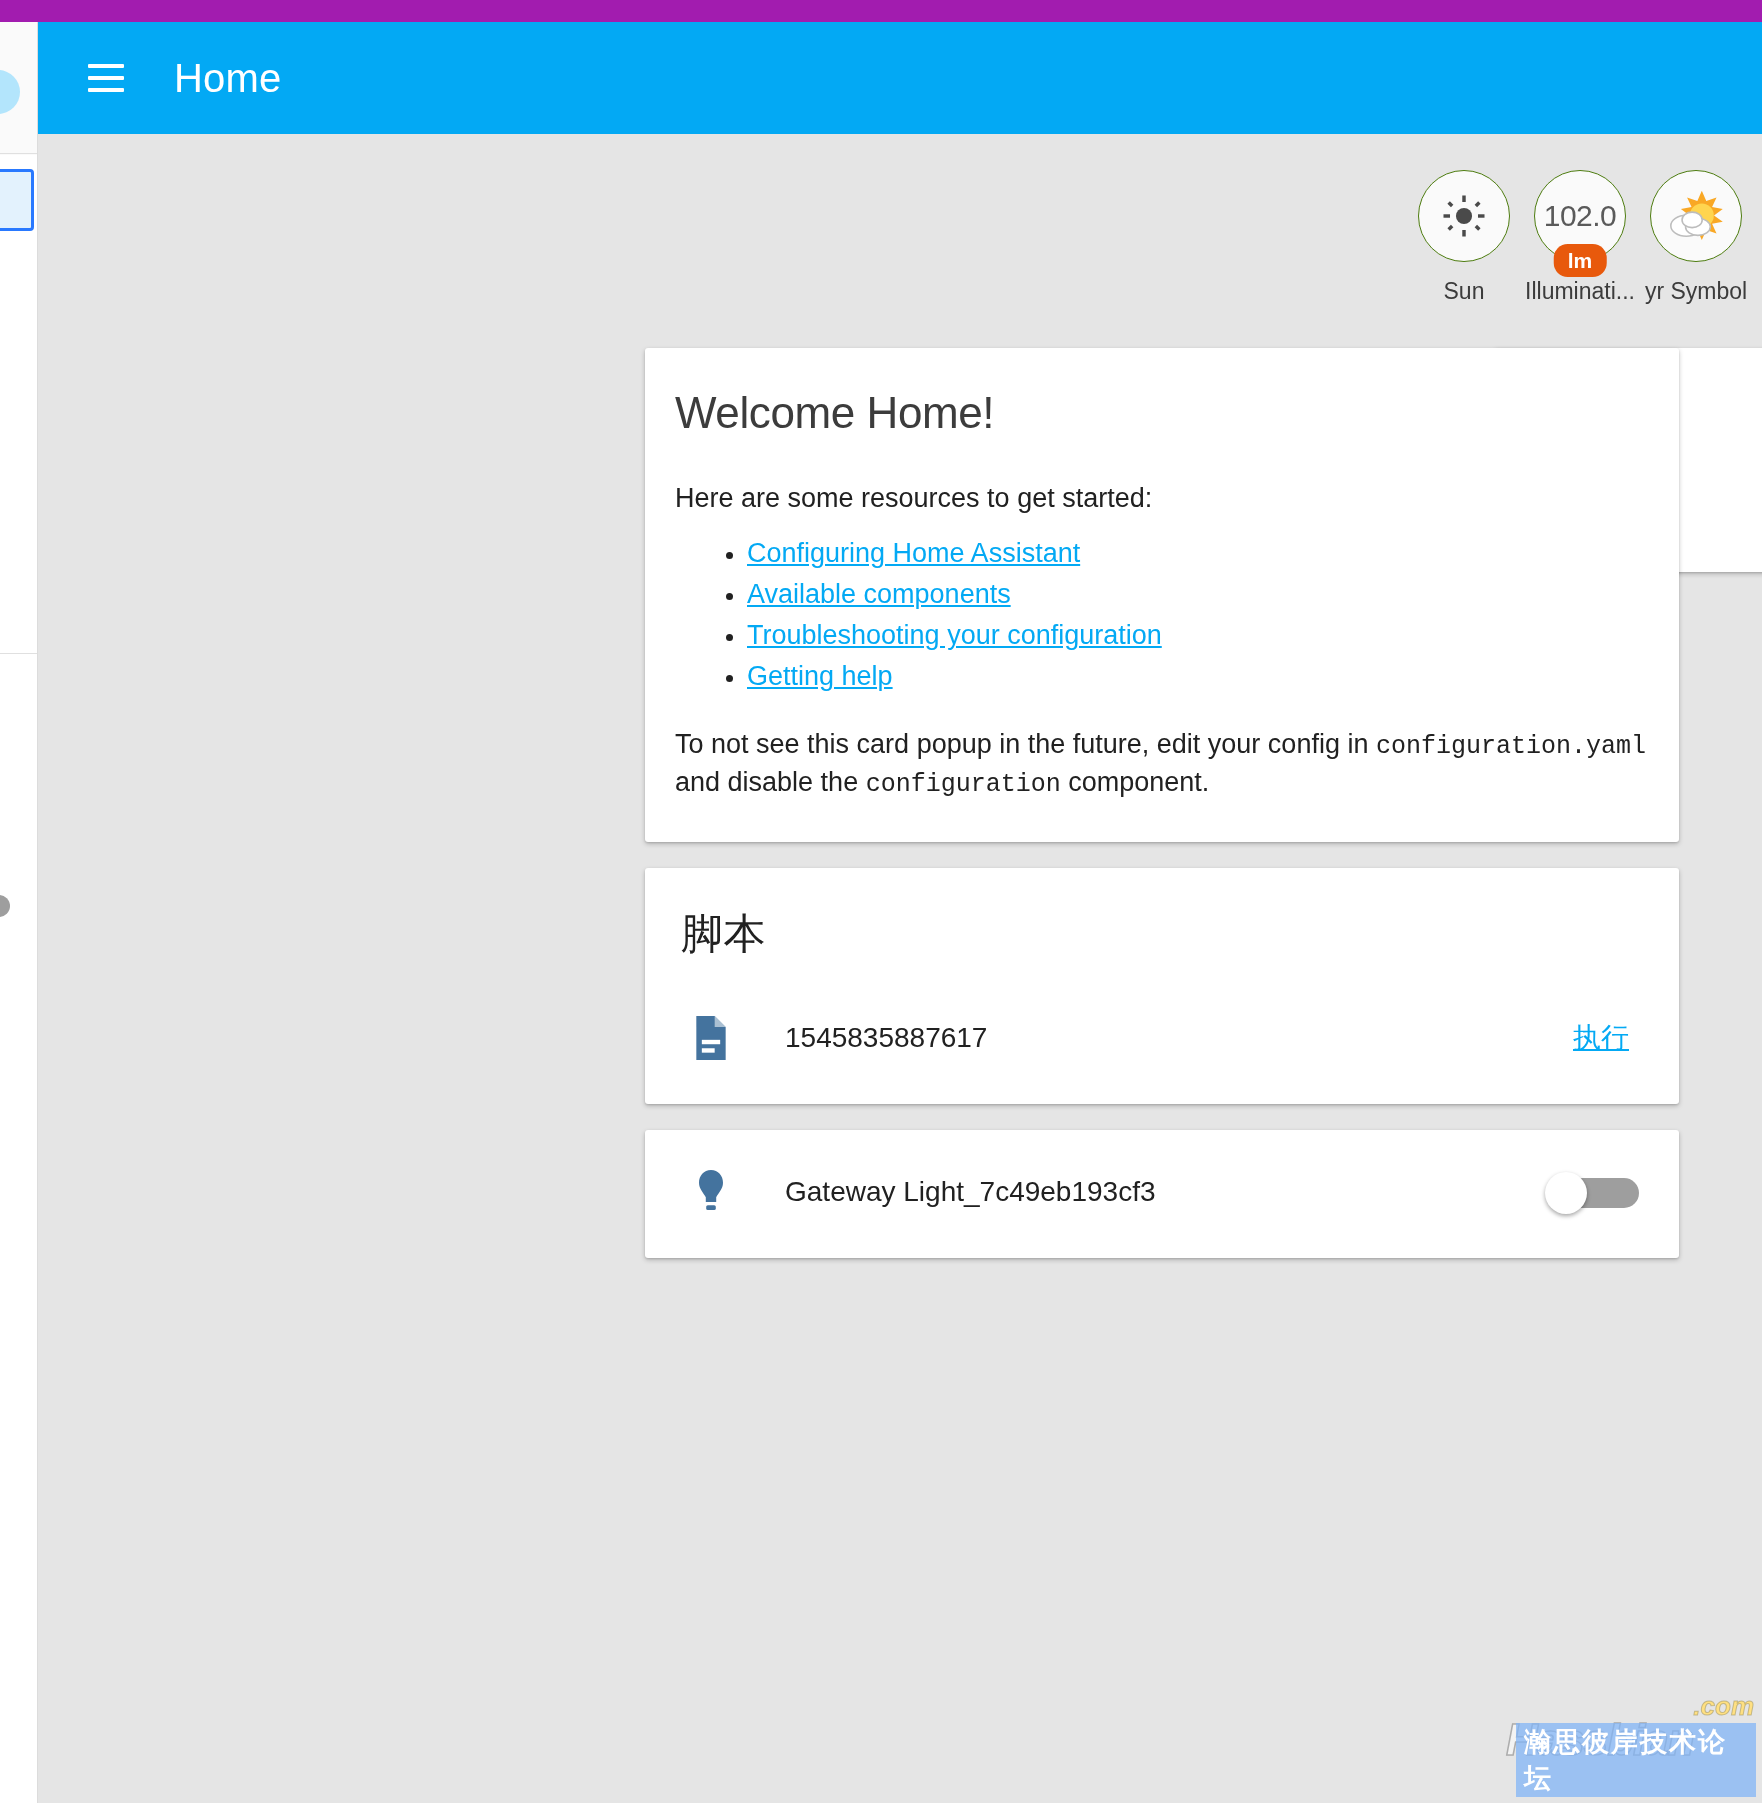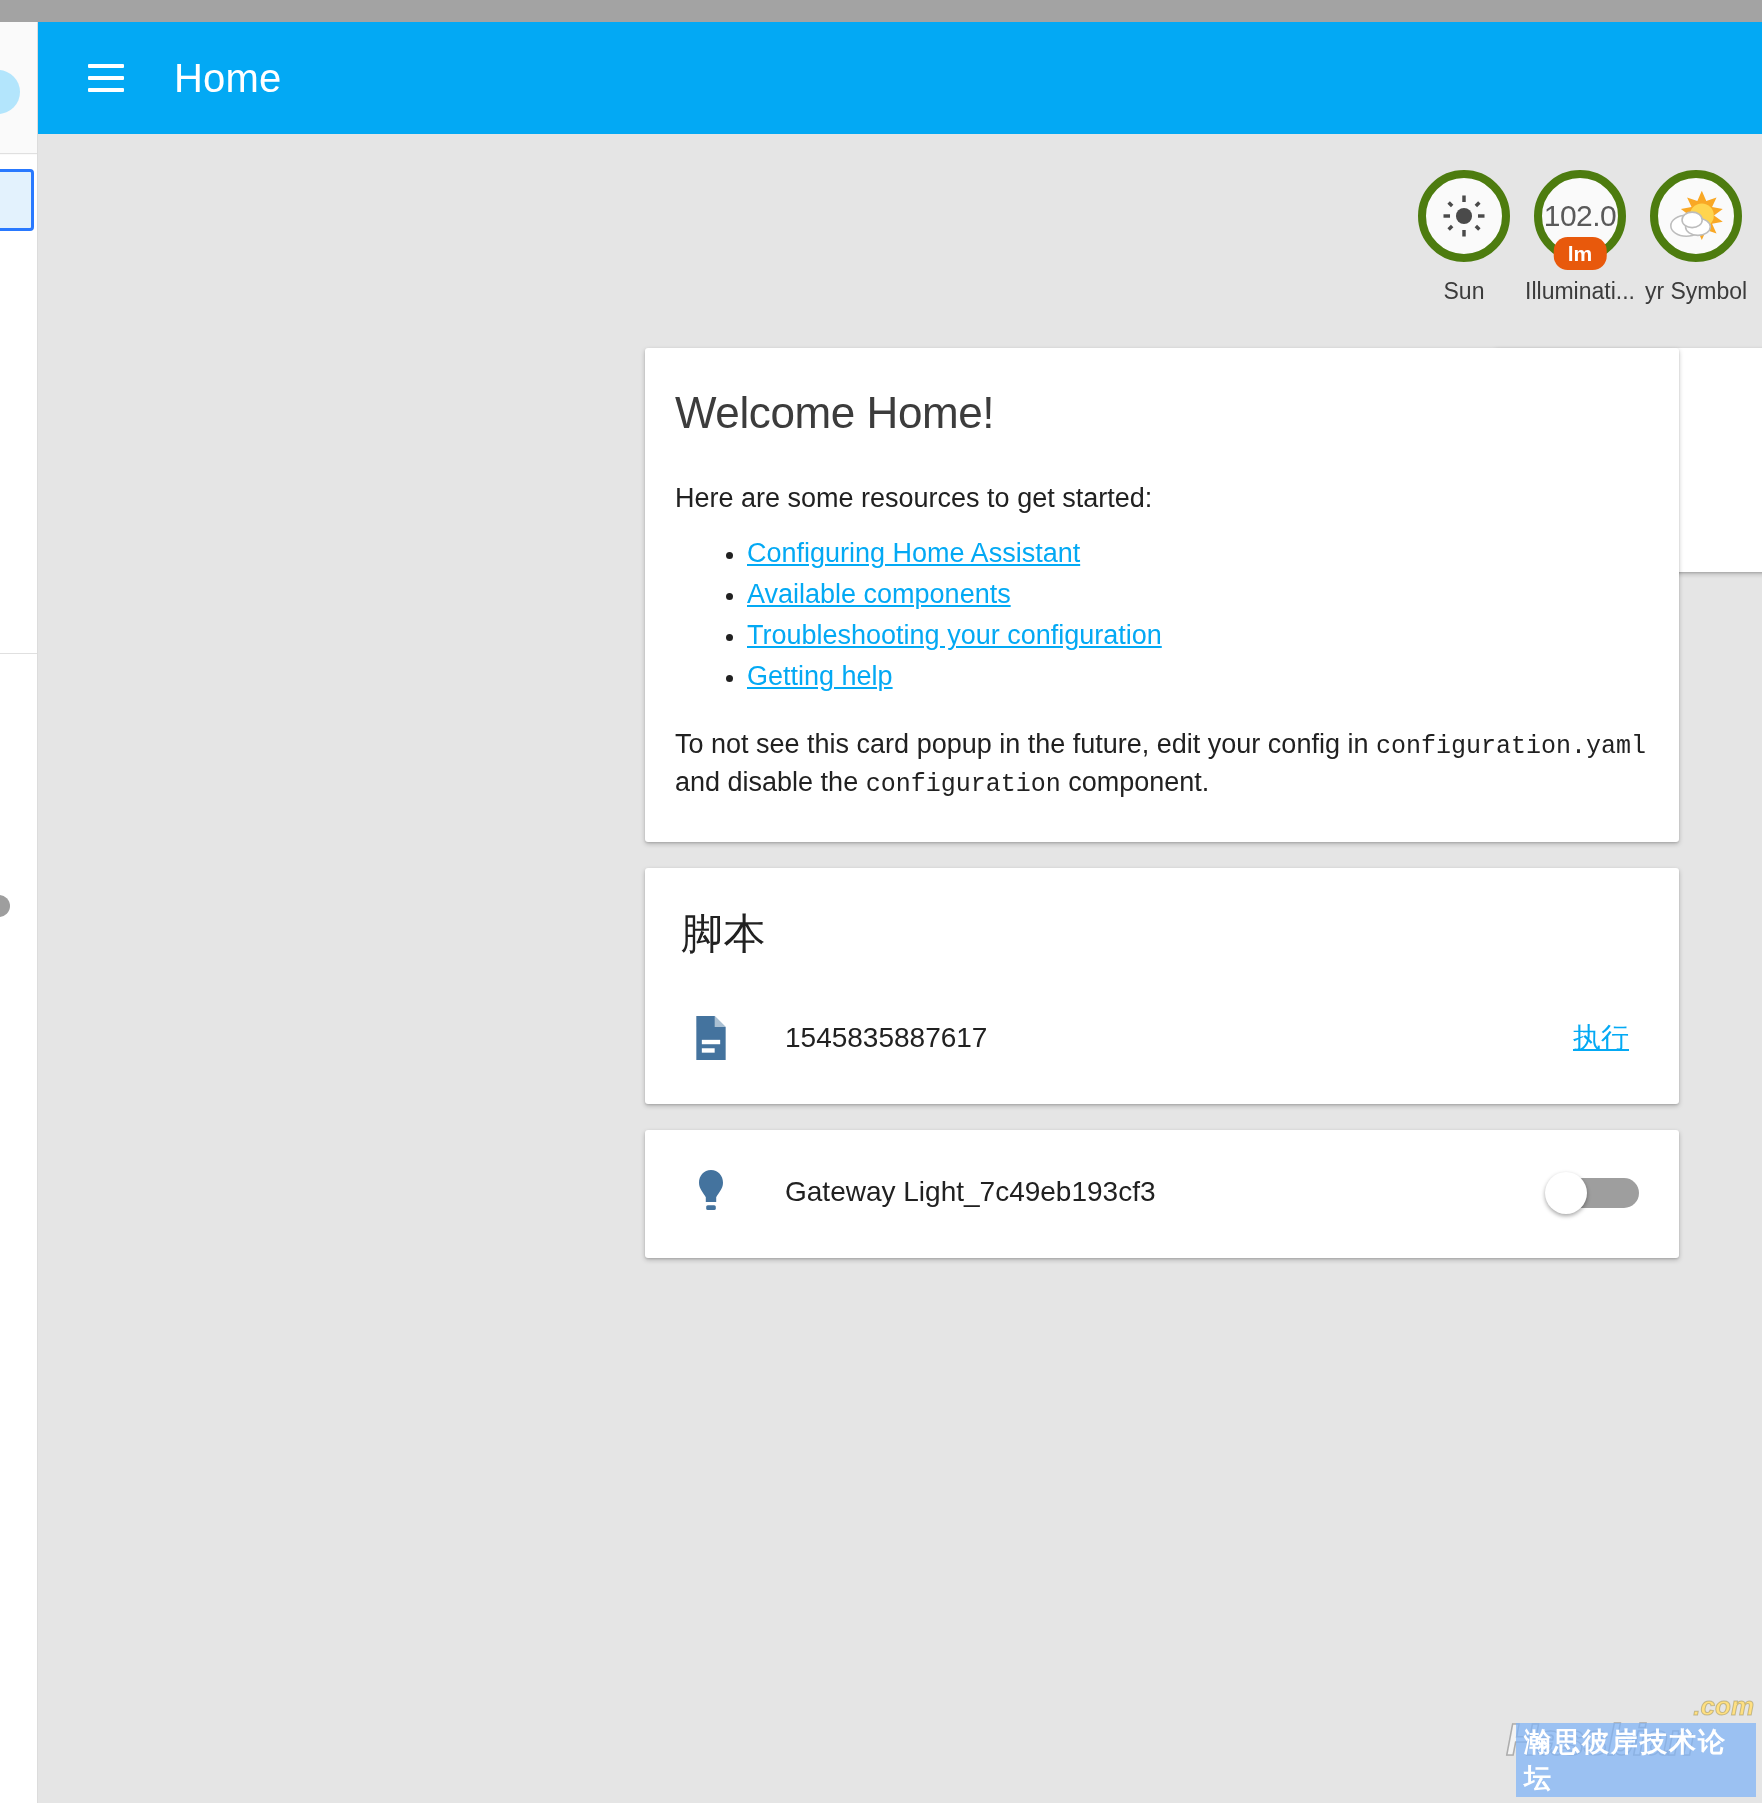--- a/index.html
+++ b/index.html
@@ -9,21 +9,21 @@
     width: 1762px; height: 1803px;
     overflow: hidden;
     font-family: "Liberation Sans", "DejaVu Sans", sans-serif;
     background: #ffffff;
   }
 
   #screen {
     position: relative;
     width: 1762px;
     height: 1803px;
-    background: #a3a3a3;
+    background: #a21caf;
     overflow: hidden;
   }
 
   
   .sidebar-sliver {
     position: absolute;
     left: 0; top: 22px;
     width: 38px; height: 1781px;
     background: #fafafa;
     border-right: 1px solid #dcdcdc;
@@ -124,21 +124,21 @@
     width: 116px;
     display: flex;
     flex-direction: column;
     align-items: center;
     cursor: pointer;
     position: relative;
   }
   .badge-circle {
     width: 92px; height: 92px;
     border-radius: 50%;
-    border: 8px solid #4d7c0f;
+    border: 1px solid #4d7c0f;
     background: #fafafa;
     display: flex;
     align-items: center;
     justify-content: center;
     position: relative;
   }
   .badge-value {
     font-size: 30px;
     color: #5a5a5a;
     letter-spacing: -0.5px;

